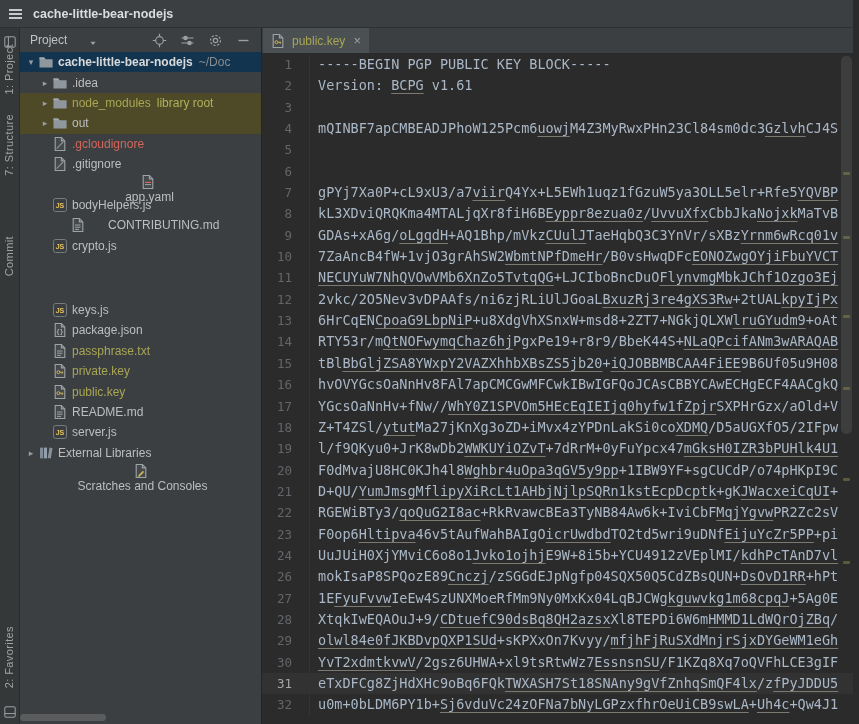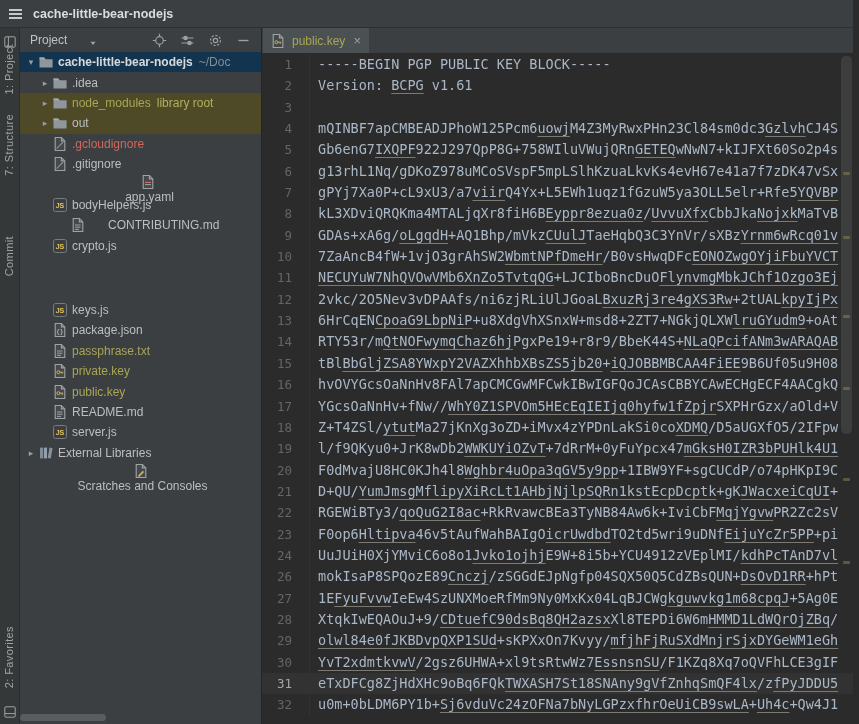--- a/index.html
+++ b/index.html
@@ -370,25 +370,23 @@
         <div class="code-row">
           <span class="ln">3</span>
           <span class="code"></span>
         </div>
         <div class="code-row">
           <span class="ln">4</span>
           <span class="code"><span>mQINBF7apCMBEADJPhoW125Pcm6</span><span class="typo">uowj</span><span>M4Z3MyRwxPHn23Cl84sm0dc3</span><span class="typo">Gzlvh</span><span>CJ4S</span></span>
         </div>
         <div class="code-row">
           <span class="ln">5</span>
-          <span class="code"><span>Gb6enG7</span><span class="typo">IXQPF</span><span>922J297QpP8G+758WIluVWujQRn</span><span class="typo">GETEQ</span><span>wNwN7+kIJFXt60So2p4s</span></span>
         </div>
         <div class="code-row">
           <span class="ln">6</span>
-          <span class="code"><span>g13rhL1Nq/gDKoZ978uMCoSVspF5mpLSlhKzuaLkvKs4evH67e41a7f7zDK47vSx</span></span>
         </div>
         <div class="code-row">
           <span class="ln">7</span>
           <span class="code"><span>gPYj7Xa0P+cL9xU3/a7</span><span class="typo">viir</span><span>Q4Yx+L5EWh1uqz1fGzuW5ya3OLL5elr+Rfe5</span><span class="typo">YQVBP</span></span>
         </div>
         <div class="code-row">
           <span class="ln">8</span>
           <span class="code"><span>kL3XDviQRQKma4MTALjqXr8fiH6B</span><span class="typo">Eyppr8ezua0z</span><span>/</span><span class="typo">UvvuXfx</span><span>CbbJka</span><span class="typo">Nojxk</span><span>MaTvB</span></span>
         </div>
         <div class="code-row">

